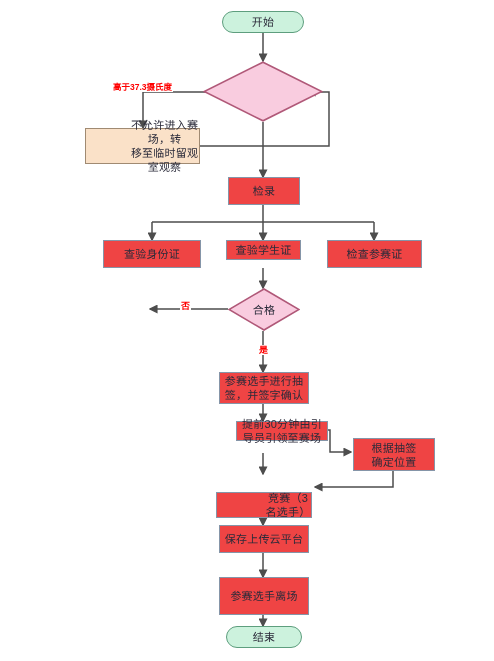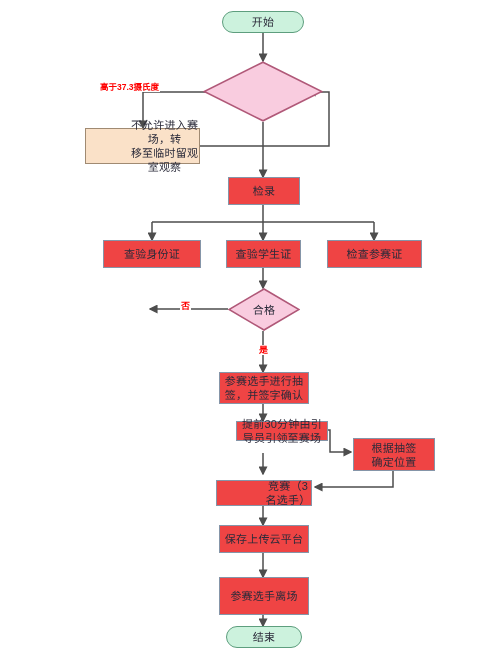--- a/index.html
+++ b/index.html
@@ -154,21 +154,21 @@
 移至临时留观室观察</span>
   </div>
 
   <div class="node process" style="left:228px;top:177px;width:72px;height:28px;">
     <span>检录</span>
   </div>
 
   <div class="node process" style="left:103px;top:240px;width:98px;height:28px;">
     <span>查验身份证</span>
   </div>
-  <div class="node process" style="left:226px;top:240px;width:75px;height:28px;">
+  <div class="node process" style="left:226px;top:240px;width:75px;height:20px;">
     <span>查验学生证</span>
   </div>
   <div class="node process" style="left:327px;top:240px;width:95px;height:28px;">
     <span>检查参赛证</span>
   </div>
 
   <div class="node decision" style="left:228px;top:288px;width:72px;height:43px;">
     <svg class="dia-shape" viewBox="0 0 72 43" preserveAspectRatio="none">
       <polygon points="36,1 71,21.5 36,42 1,21.5" fill="#f9ccdf" stroke="#b05878" stroke-width="1.6" vector-effect="non-scaling-stroke"></polygon>
     </svg>
@@ -184,33 +184,33 @@
   <div class="node process" style="left:236px;top:421px;width:92px;height:20px;">
     <span>提前30分钟由引
 导员引领至赛场</span>
   </div>
 
   <div class="node process" style="left:353px;top:438px;width:82px;height:33px;">
     <span>根据抽签
 确定位置</span>
   </div>
 
-  <div class="node process" style="left:216px;top:480px;width:96px;height:26px;padding-left:48px;">
+  <div class="node process" style="left:216px;top:492px;width:96px;height:26px;padding-left:48px;">
     <span>竞赛（3名选手）</span>
   </div>
 
   <div class="node process" style="left:219px;top:525px;width:90px;height:28px;">
     <span>保存上传云平台</span>
   </div>
 
   <div class="node process" style="left:219px;top:577px;width:90px;height:38px;">
     <span>参赛选手离场</span>
   </div>
 
   <div class="node terminator" style="left:226px;top:626px;width:76px;height:22px;">
     <span>结束</span>
   </div>
 
-  <div class="edge-label small" style="left:99px;top:82px;">高于37.3摄氏度</div>
+  <div class="edge-label small" style="left:112px;top:82px;">高于37.3摄氏度</div>
   <div class="edge-label" style="left:180px;top:301px;">否</div>
   <div class="edge-label" style="left:258px;top:345px;">是</div>
 
 </div>
 
 </body></html>

